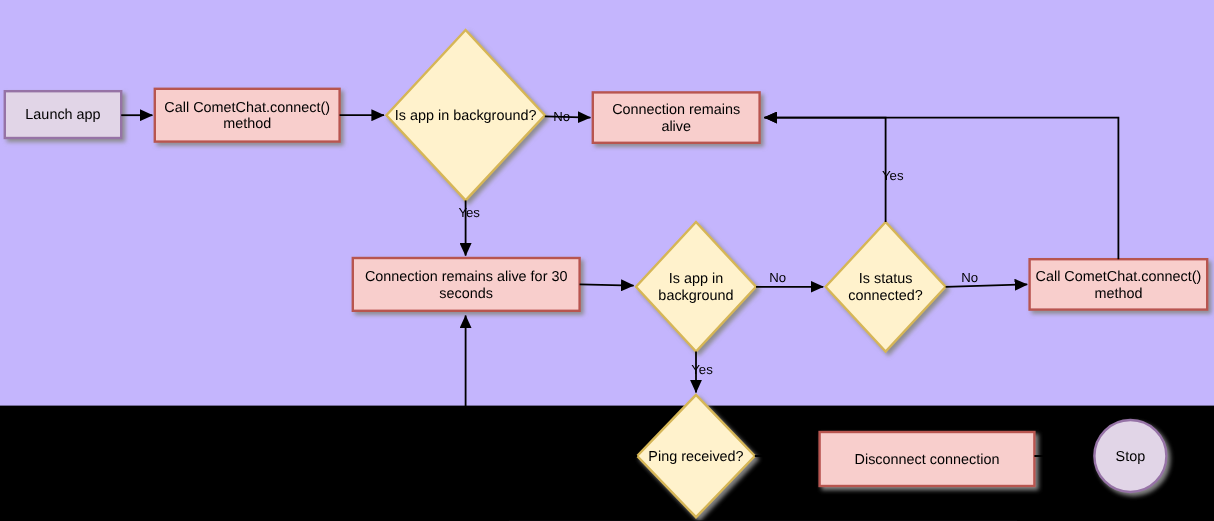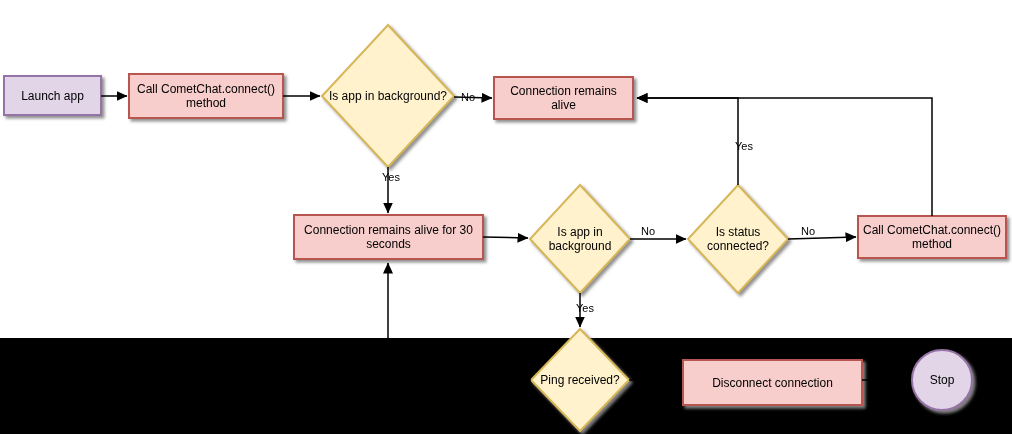--- a/index.html
+++ b/index.html
@@ -8,21 +8,21 @@
     background: #000000;
     width: 1012px;
     height: 434px;
     overflow: hidden;
     font-family: "Liberation Sans", sans-serif;
   }
   .canvas {
     position: relative;
     width: 1012px;
     height: 338px;
-    background: #ffffff;
+    background: #c4b5fd;
   }
   svg { display: block; }
   svg text {
     font-family: "Liberation Sans", sans-serif;
     font-size: 12px;
   }
   .node-shape { stroke-width: 2; }
   .edge-path { fill: none; stroke: #000000; stroke-width: 1.5; }
   .edge-label { font-size: 11px; }
 </style>

